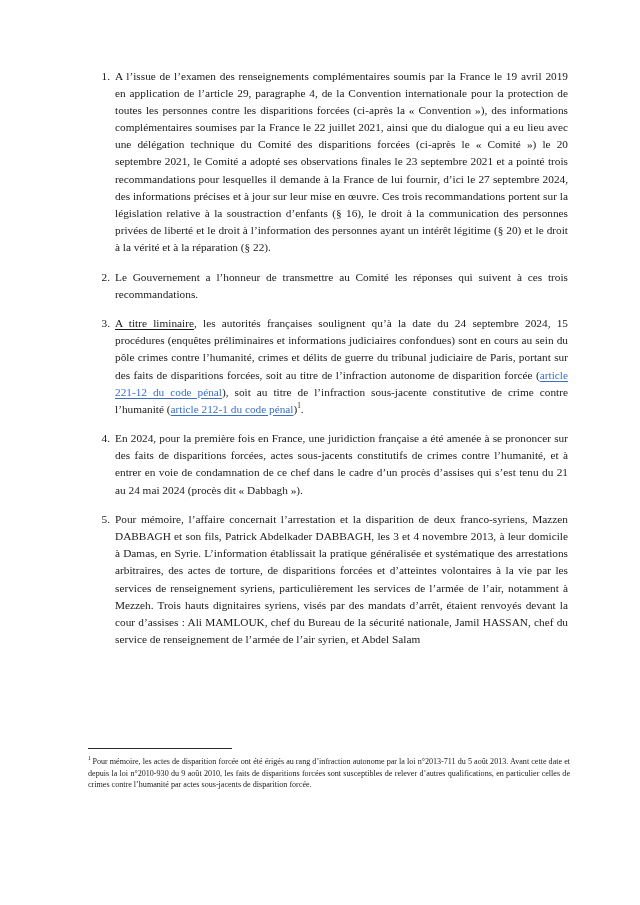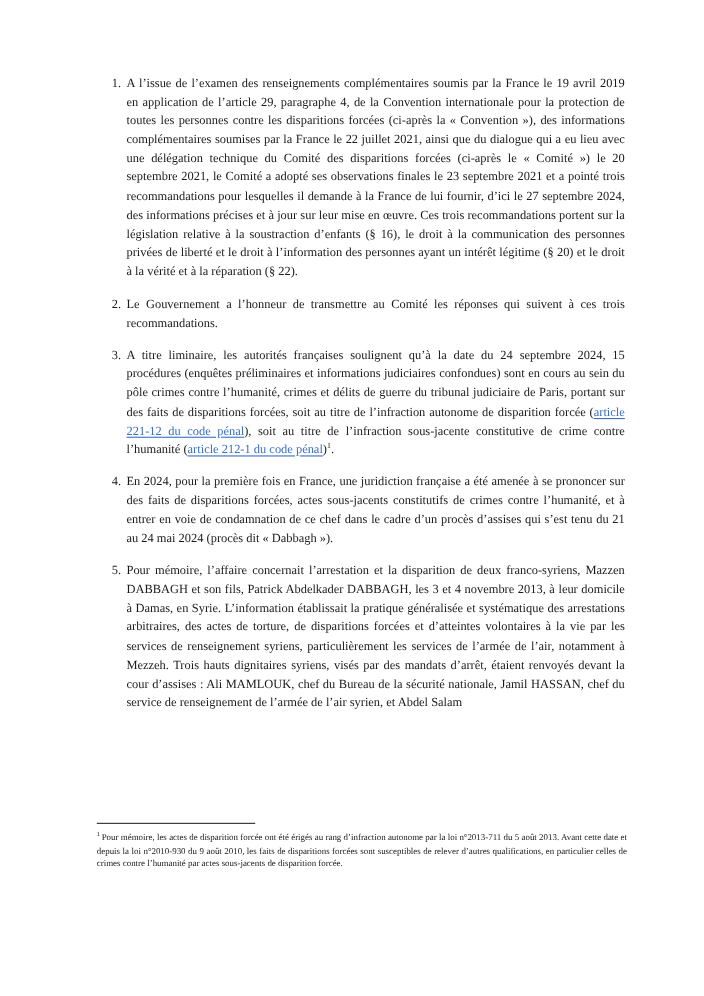--- a/index.html
+++ b/index.html
@@ -57,20 +57,21 @@
   .para-text {
     text-align: justify;
     text-justify: inter-word;
     font-size: 11.3px;
     line-height: 17.1px;
     color: #1a1a1a;
     hyphens: none;
   }
 
   .para-text .u {
+    text-decoration: underline;
     text-underline-offset: 1.5px;
   }
 
   .para-text a.doclink,
   .doclink {
     color: #3a6fc4;
     text-decoration: underline;
     text-underline-offset: 1.5px;
   }
 

